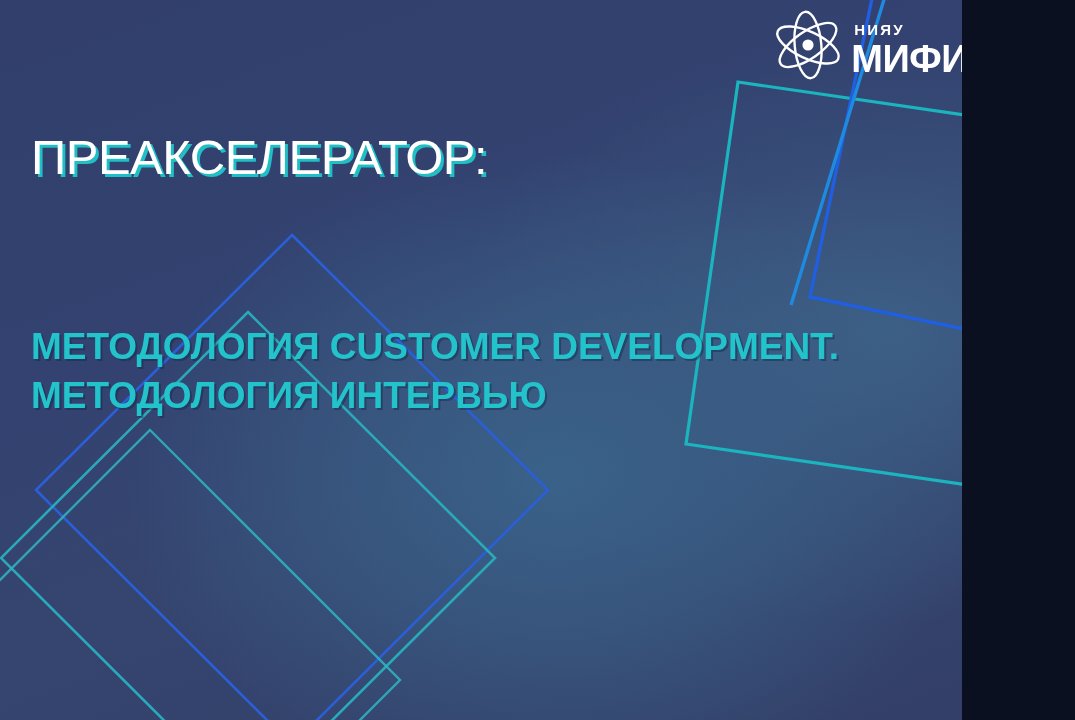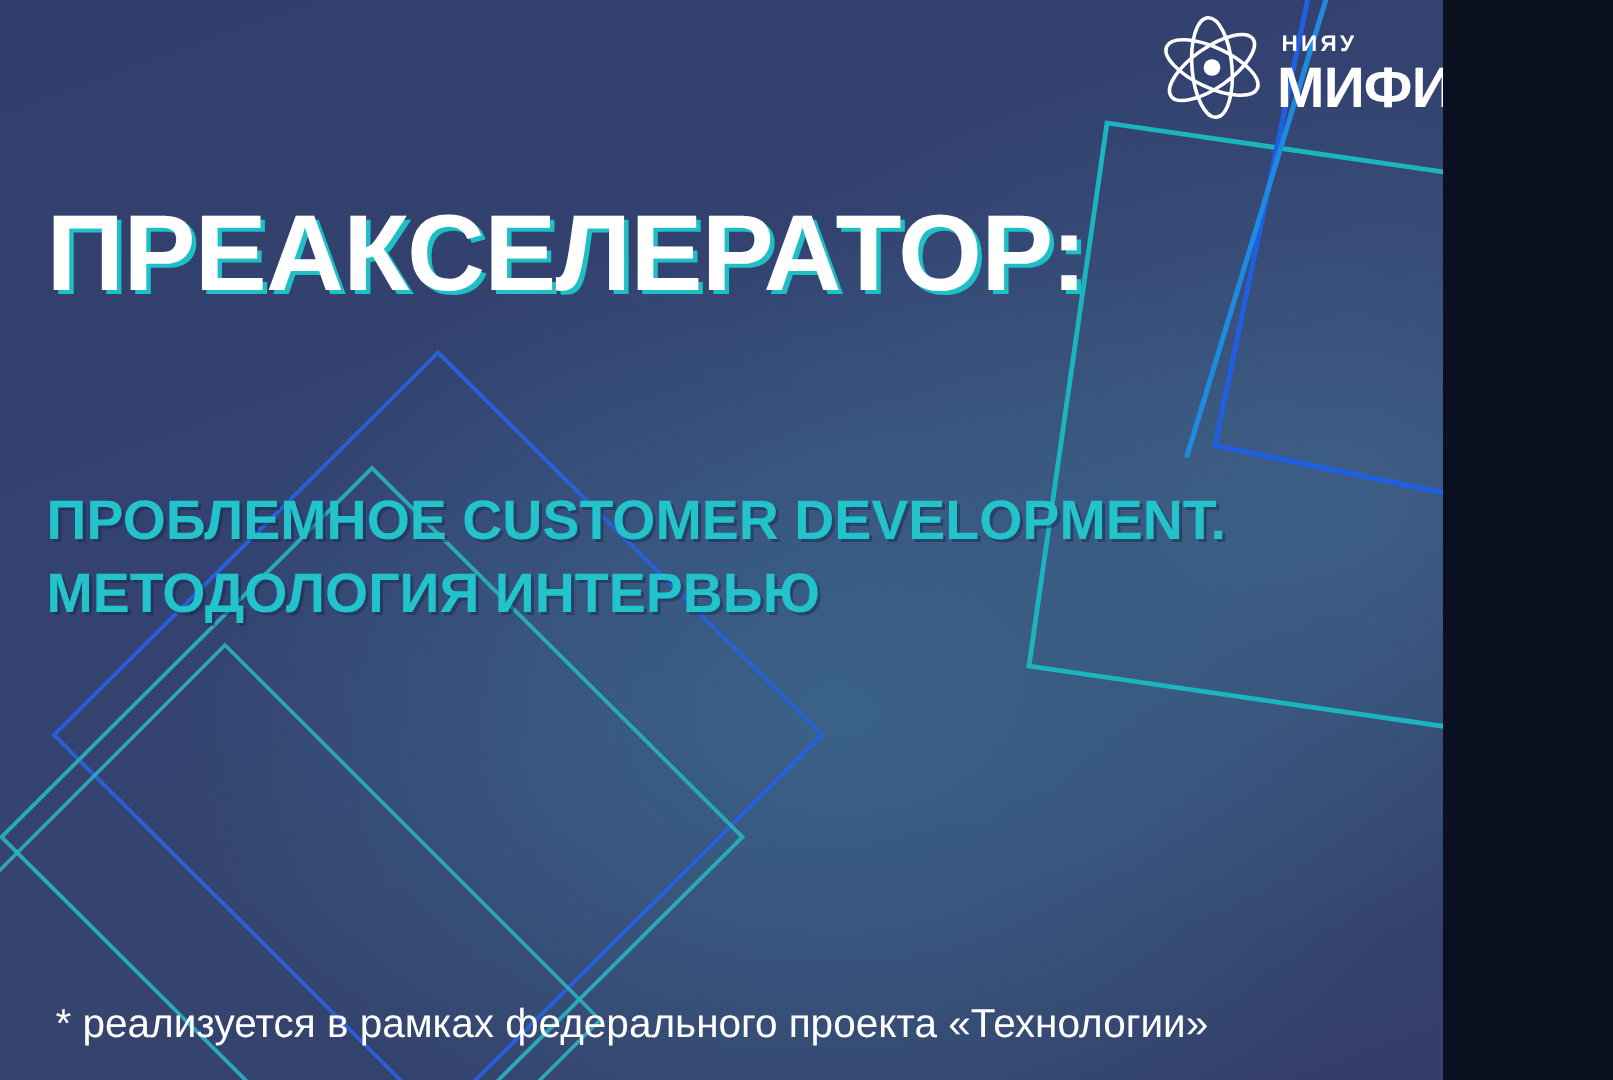--- a/index.html
+++ b/index.html
@@ -59,22 +59,22 @@
     letter-spacing: -0.5px;
     line-height: 1.05;
     margin-top: 3px;
   }
 
   
   .title-main {
     position: absolute;
     left: 31px;
     top: 132px;
-    font-size: 72px;
-    font-weight: 700;
+    font-size: 49px;
+    font-weight: 400;
     color: #ffffff;
     letter-spacing: -0.5px;
     line-height: 1.05;
     white-space: nowrap;
     text-shadow: 3px 3px 0 #1fbfc6;
   }
   .title-sub {
     position: absolute;
     left: 31px;
     top: 322px;
@@ -134,19 +134,18 @@
     </svg>
     <div class="logo-words">
       <span class="logo-niyau">НИЯУ</span>
       <span class="logo-mephi">МИФИ</span>
     </div>
   </div>
 
   <div class="title-main">ПРЕАКСЕЛЕРАТОР:</div>
 
   <div class="title-sub">
-    <span class="ln">ПРОБЛЕМНОЕ CUSTOMER DEVELOPMENT.</span>
+    <span class="ln">МЕТОДОЛОГИЯ CUSTOMER DEVELOPMENT.</span>
     <span class="ln">МЕТОДОЛОГИЯ ИНТЕРВЬЮ</span>
   </div>
 
-  <div class="footnote">* реализуется в рамках федерального проекта «Технологии»</div>
 
 </div>
 
 </body></html>

